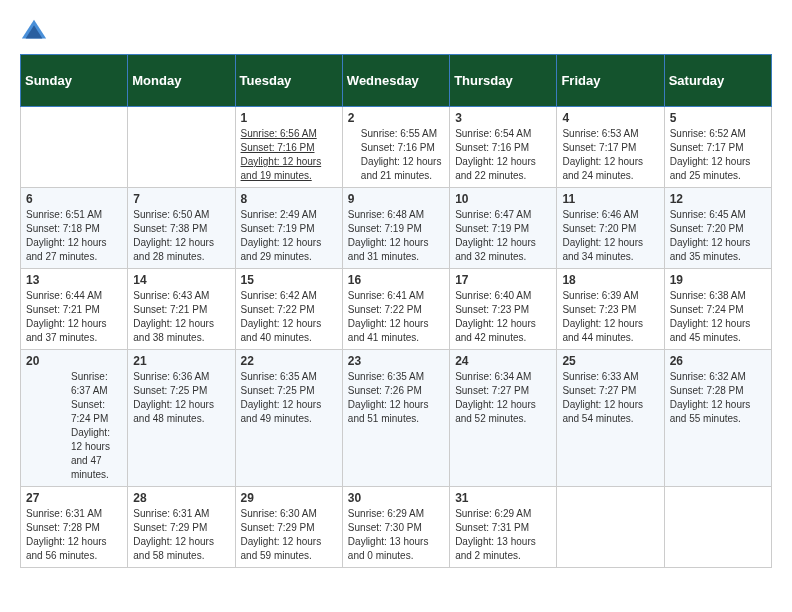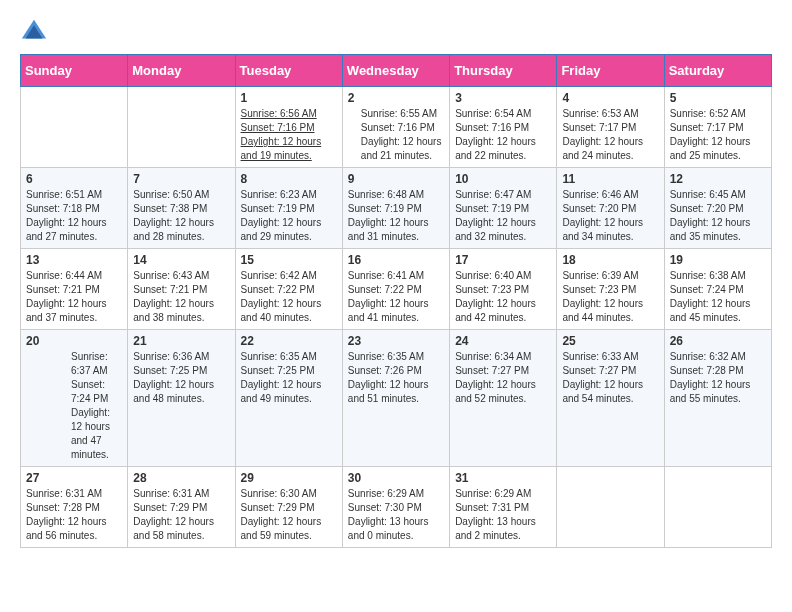--- a/index.html
+++ b/index.html
@@ -56,25 +56,25 @@
       font-size: 15px;
       color: #333;
       font-style: italic;
     }
     .calendar {
       width: 100%;
       border-collapse: collapse;
       border: 1px solid #ccc;
     }
     .calendar th {
-      background: #ec4899;
+      background: #14532d;
       color: #fff;
       font-size: 13px;
       font-weight: bold;
-      padding: 8px 4px;
+      padding: 18px 4px;
       text-align: left;
       border: 1px solid #3a7bc0;
     }
     .calendar td {
       width: calc(100% / 7);
       vertical-align: top;
       padding: 4px 5px;
       border: 1px solid #ccc;
       font-size: 10.5px;
       color: #333;
@@ -175,21 +175,21 @@
 Daylight: 12 hours and 27 minutes.</div>
           </td>
           <td>
             <span class="day-num">7</span>
             <div class="day-info" style="white-space: pre-line;">Sunrise: 6:50 AM
 Sunset: 7:38 PM
 Daylight: 12 hours and 28 minutes.</div>
           </td>
           <td>
             <span class="day-num">8</span>
-            <div class="day-info" style="white-space: pre-line;">Sunrise: 6:23 AM
+            <div class="day-info" style="white-space: pre-line;">Sunrise: 2:49 AM
 Sunset: 7:19 PM
 Daylight: 12 hours and 29 minutes.</div>
           </td>
           <td>
             <span class="day-num">9</span>
             <div class="day-info" style="white-space: pre-line;">Sunrise: 6:48 AM
 Sunset: 7:19 PM
 Daylight: 12 hours and 31 minutes.</div>
           </td>
           <td>

